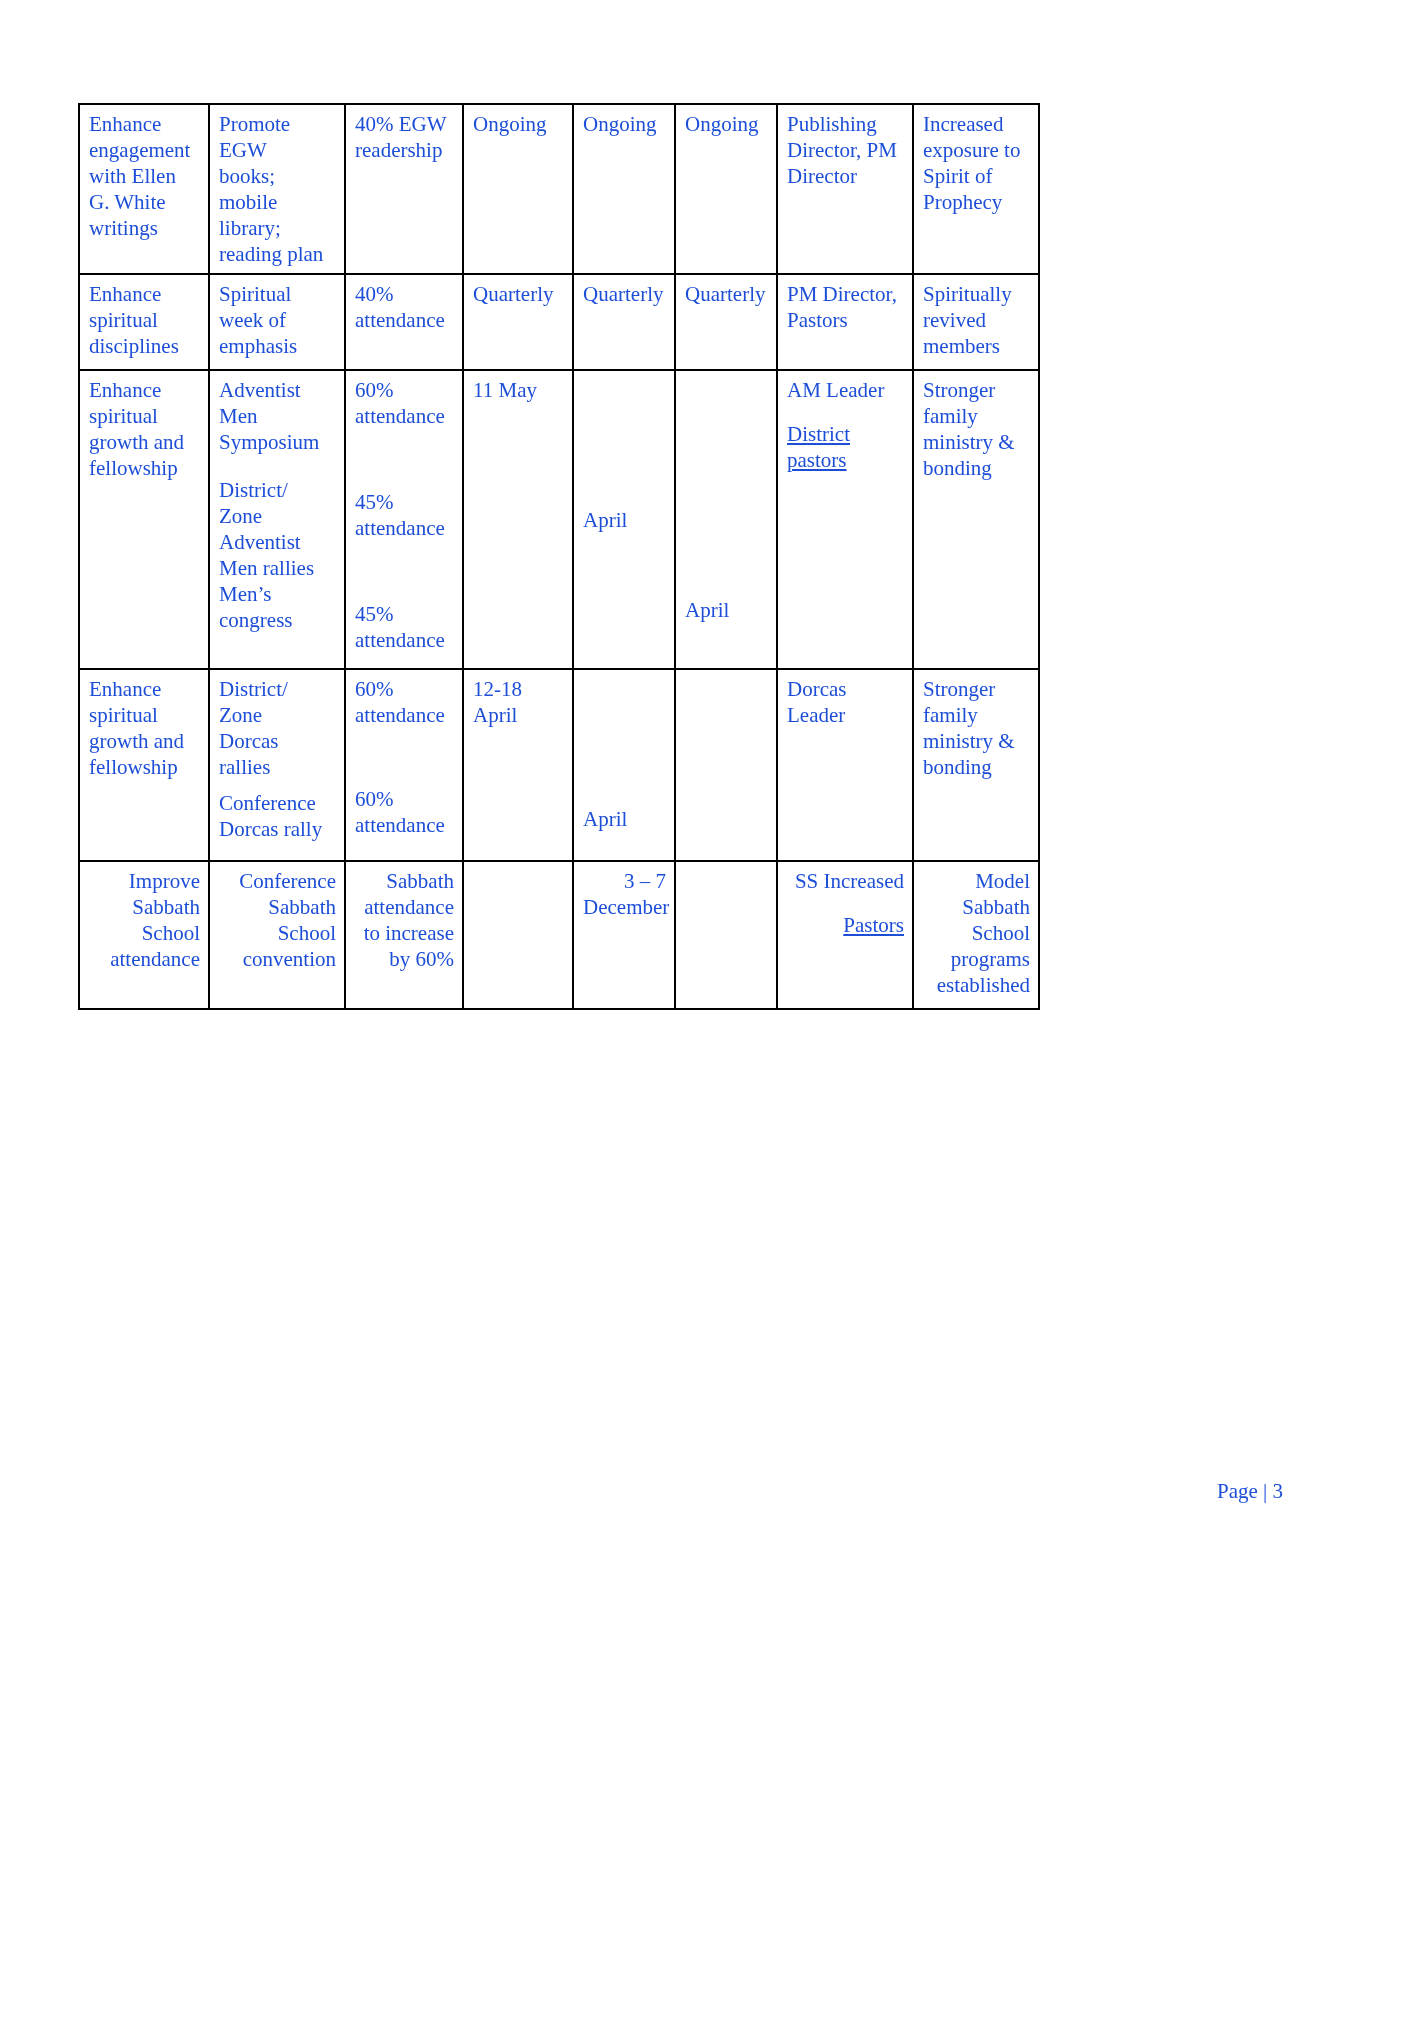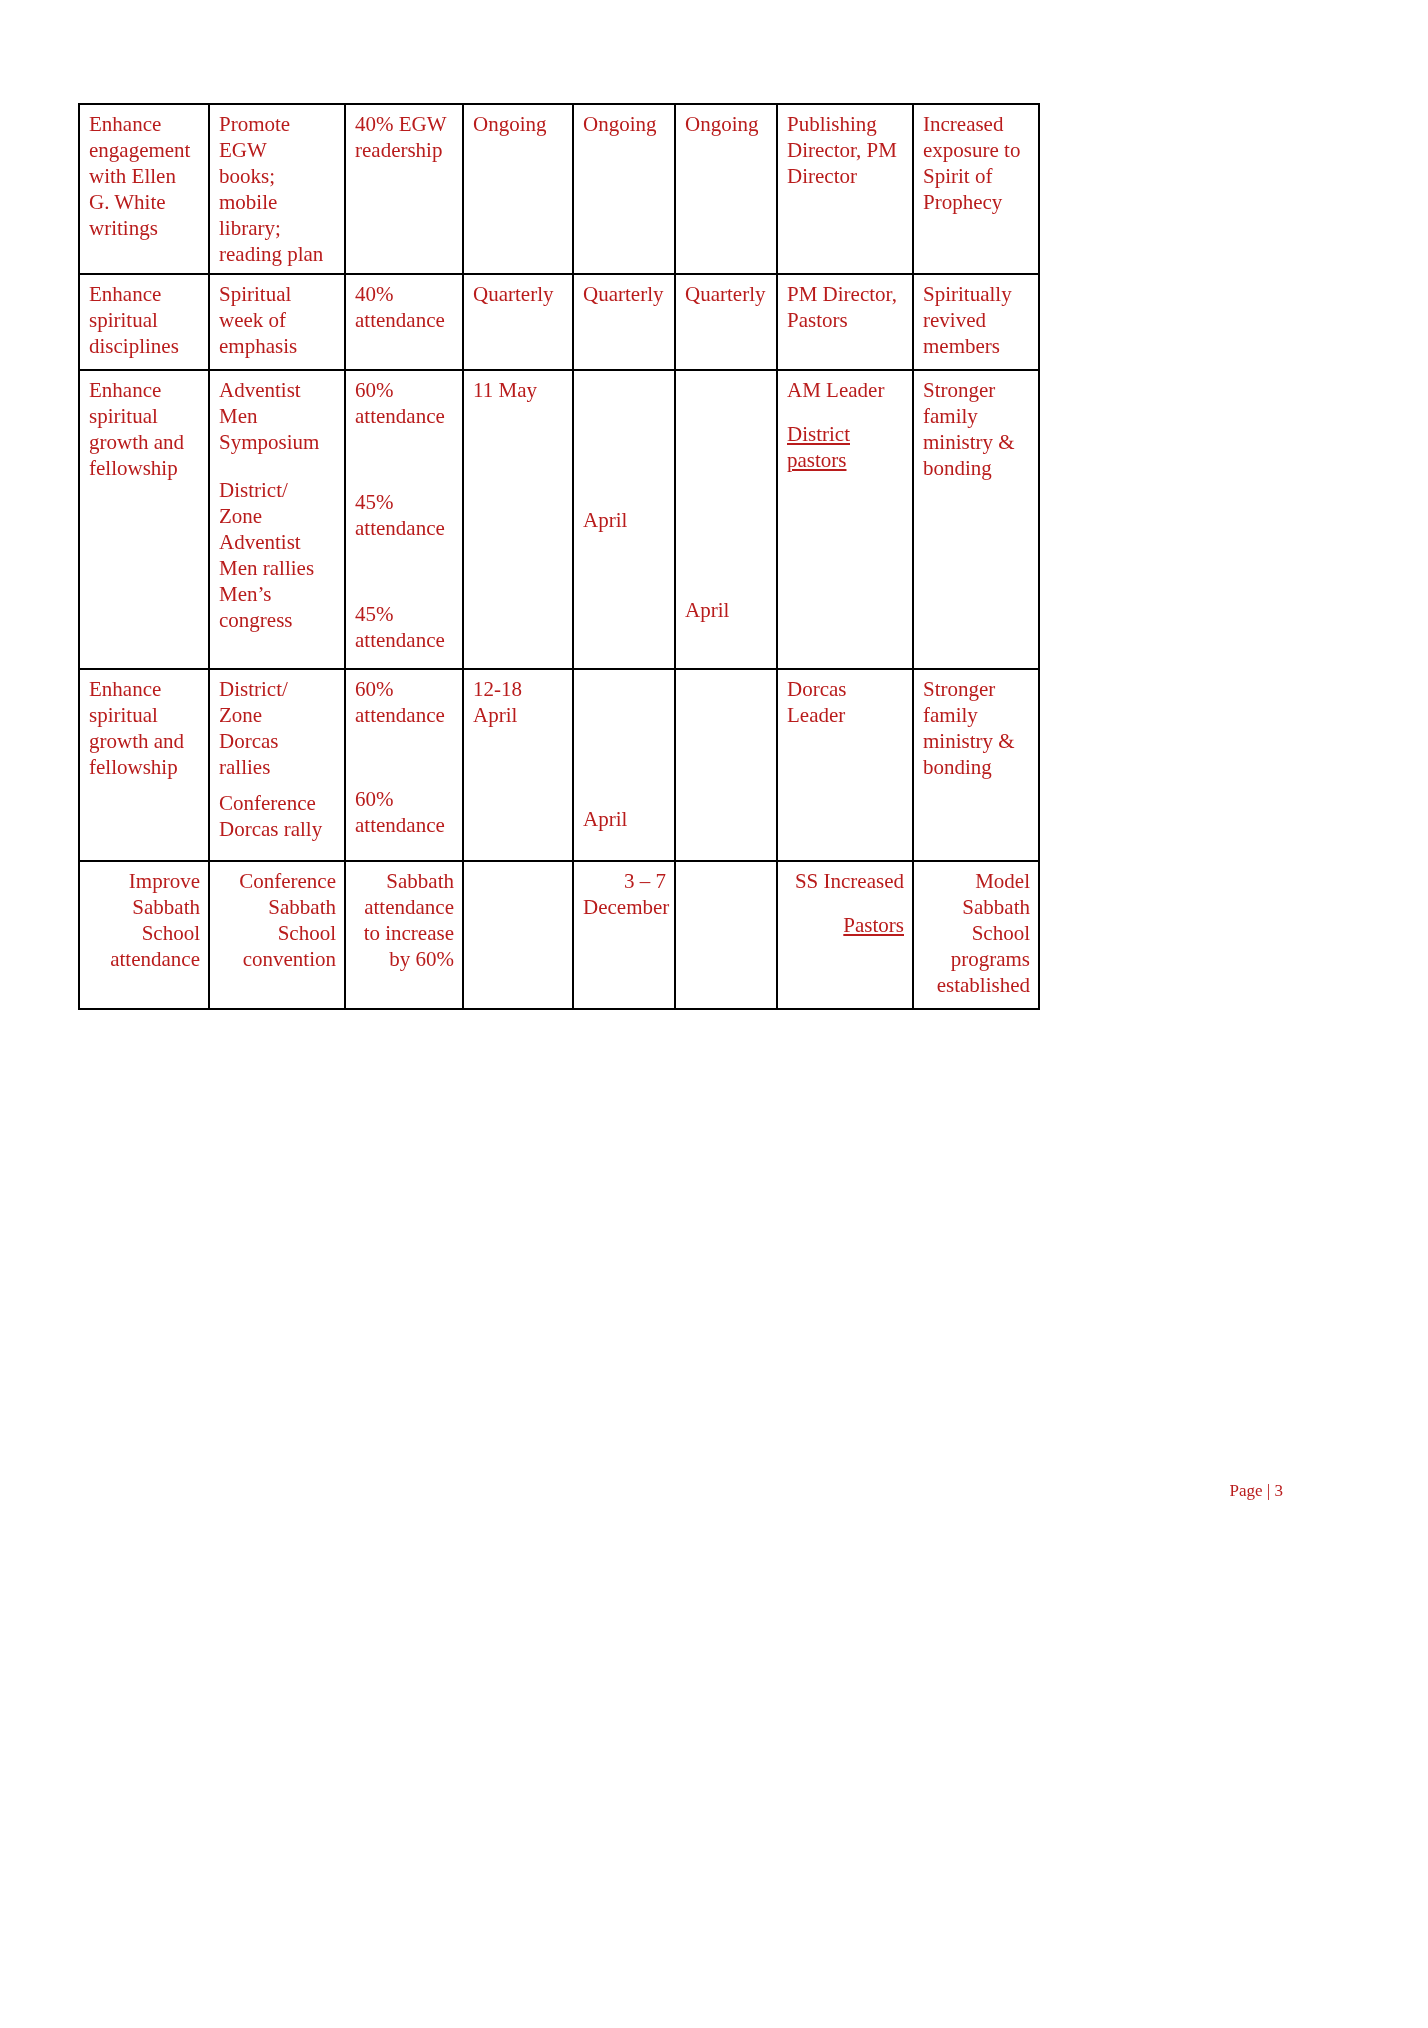--- a/index.html
+++ b/index.html
@@ -3,21 +3,21 @@
 <meta charset="utf-8">
 <style>
   * { margin: 0; padding: 0; box-sizing: border-box; }
   html, body { background: #ffffff; }
   .page {
     position: relative;
     width: 1428px;
     height: 2028px;
     background: #ffffff;
     font-family: "Liberation Serif", "DejaVu Serif", serif;
-    color: #b91c1c;
+    color: #1d4ed8;
     overflow: hidden;
   }
   table.plan {
     position: absolute;
     left: 78px;
     top: 103px;
     width: 960px;
     border-collapse: collapse;
     table-layout: fixed;
   }
@@ -45,21 +45,21 @@
   .mt-58  { margin-top: 58px; }
   .mt-60  { margin-top: 60px; }
   .mt-130 { margin-top: 130px; }
   .mt-220 { margin-top: 220px; }
   .ti     { text-indent: 7px; }
 
   .footer {
     position: absolute;
     top: 1478px;
     right: 145px;
-    font-size: 17px;
+    font-size: 21px;
     line-height: 26px;
   }
 </style>
 </head>
 <body>
 
 <div class="page">
 
   <table class="plan">
     <colgroup>

